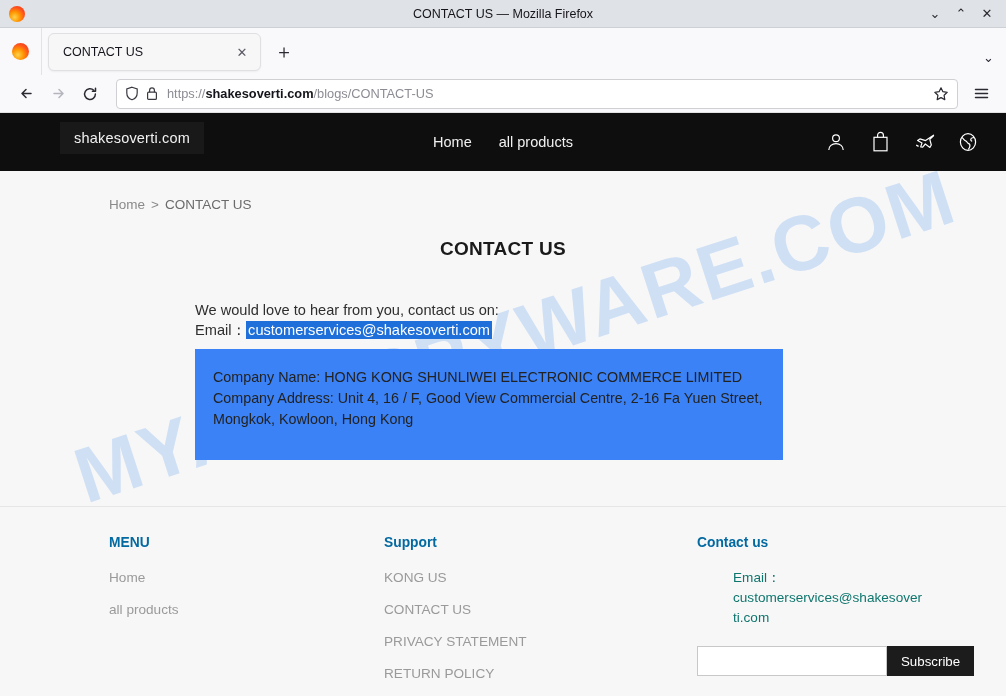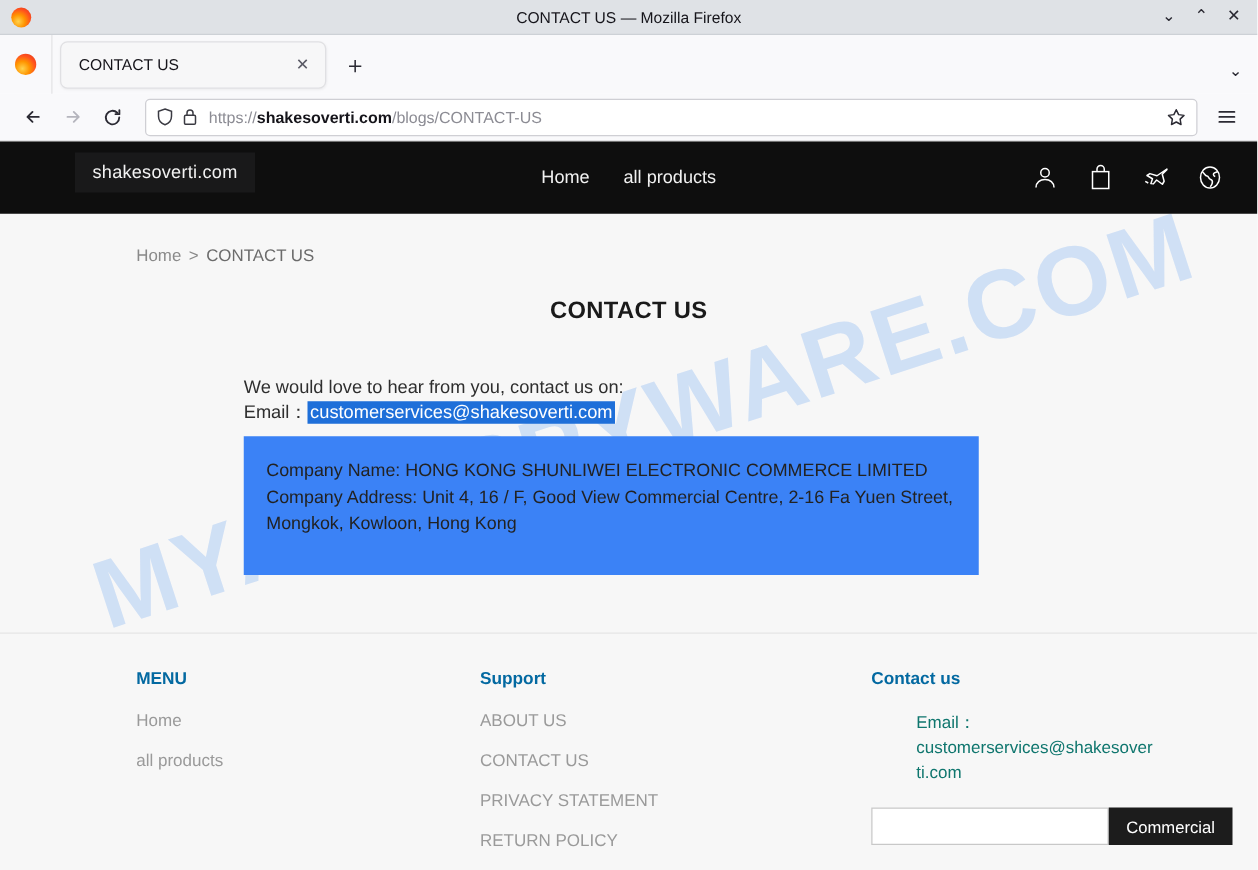--- a/index.html
+++ b/index.html
@@ -498,32 +498,32 @@
         <h4>MENU</h4>
         <ul>
           <li><a href="#">Home</a></li>
           <li><a href="#">all products</a></li>
         </ul>
       </div>
 
       <div class="fcol fcol-support">
         <h4>Support</h4>
         <ul>
-          <li><a href="#">ABOUT US</a></li>
+          <li><a href="#">KONG US</a></li>
           <li><a href="#">CONTACT US</a></li>
           <li><a href="#">PRIVACY STATEMENT</a></li>
           <li><a href="#">RETURN POLICY</a></li>
         </ul>
       </div>
 
       <div class="fcol fcol-contact">
         <h4>Contact us</h4>
         <div class="contact-email">Email：customerservices@shakesoverti.com</div>
         <div class="subscribe-row">
           <input class="subscribe-input" type="text" placeholder="" style="">
-          <button class="subscribe-btn">Commercial</button>
+          <button class="subscribe-btn">Subscribe</button>
         </div>
       </div>
 
     </div>
 
   </div>
 </div>
 
 </body></html>

